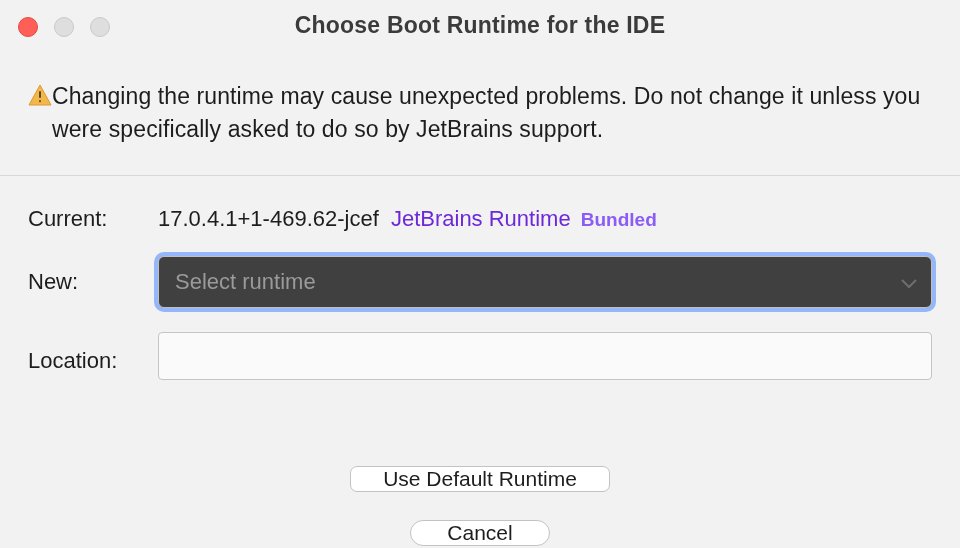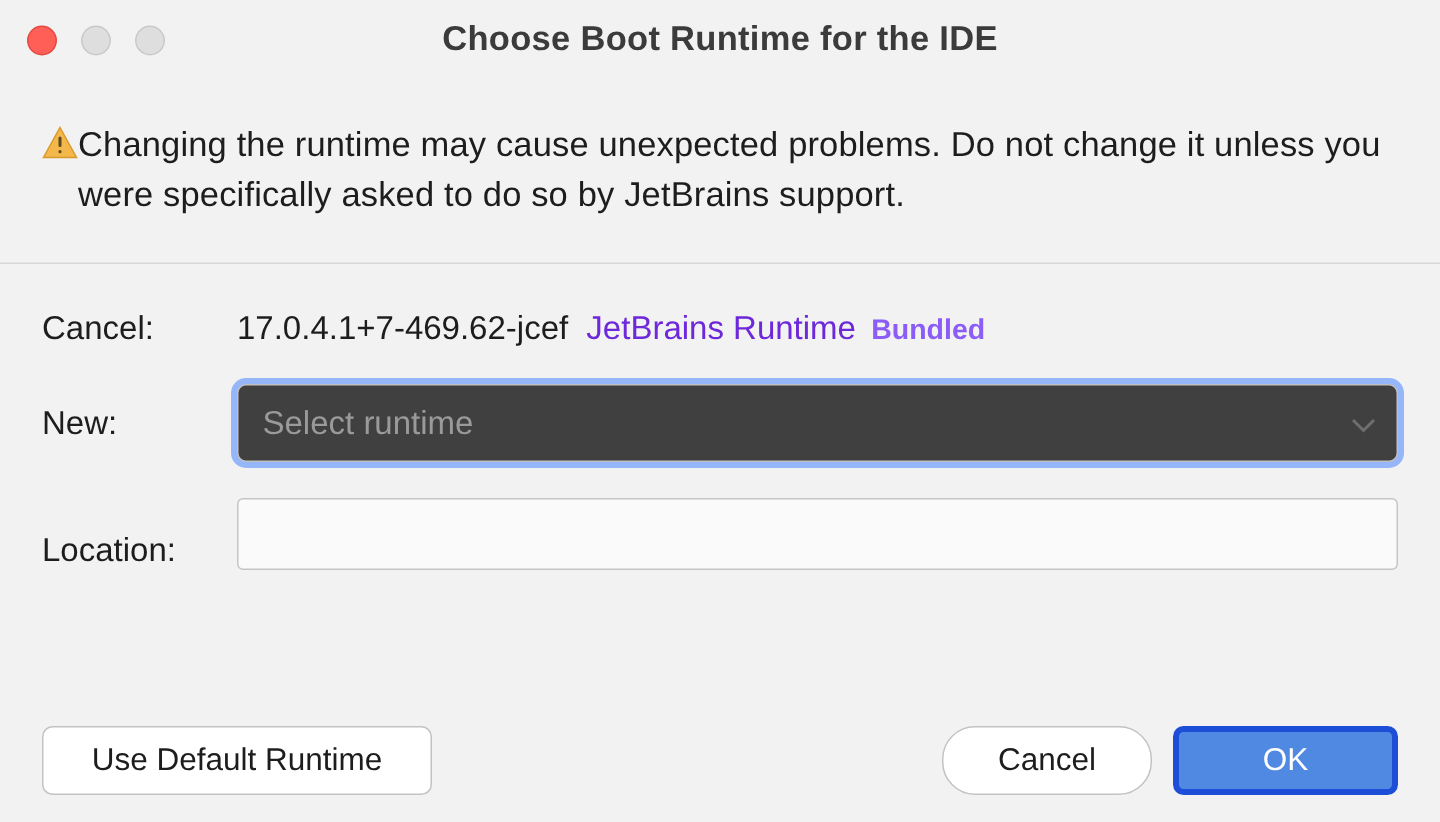--- a/index.html
+++ b/index.html
@@ -67,21 +67,21 @@
     margin: 0 -28px;
   }
   .form {
     padding-top: 30px;
   }
   .row {
     display: flex;
     align-items: center;
     margin-bottom: 24px;
   }
-  .row.top-align { align-items: flex-end; }
+  .row.top-align { align-items: center; }
   .label {
     width: 130px;
     font-size: 22px;
     color: #1d1d1d;
   }
   .value-col {
     flex: 1;
   }
   .current-value {
     font-size: 22px;
@@ -127,20 +127,21 @@
     padding-right: 8px;
   }
   .footer {
     position: absolute;
     left: 0; right: 0; bottom: 0;
     height: 82px;
     display: flex;
     align-items: center;
     padding: 0 28px;
     gap: 14px;
+    flex-direction: column;
   }
   .spacer { flex: 1; }
   .btn {
     height: 46px;
     border-radius: 7px;
     font-size: 21px;
     padding: 0 24px;
     border: 1px solid #c3c3c3;
     background: #ffffff;
     color: #1d1d1d;
@@ -184,23 +185,23 @@
         </svg>
       </span>
       <div class="warning-text">Changing the runtime may cause unexpected problems. Do not change it unless you were specifically asked to do so by JetBrains support.</div>
     </div>
 
     <hr class="divider">
 
     <div class="form">
 
       <div class="row">
-        <div class="label">Cancel:</div>
+        <div class="label">Current:</div>
         <div class="value-col current-value">
-          <span class="current-version">17.0.4.1+7-469.62-jcef</span>
+          <span class="current-version">17.0.4.1+1-469.62-jcef</span>
           <span class="current-vendor">JetBrains Runtime</span>
           <span class="current-bundled">Bundled</span>
         </div>
       </div>
 
       <div class="row">
         <div class="label">New:</div>
         <div class="value-col">
           <div class="combo">
             <span>Select runtime</span>

